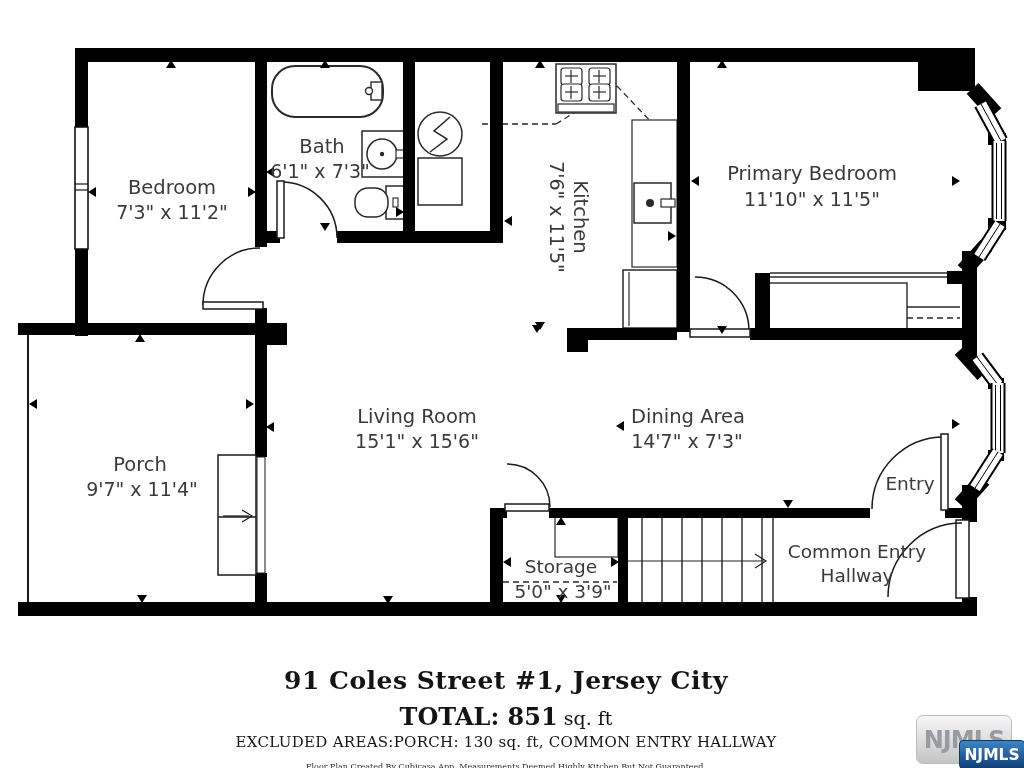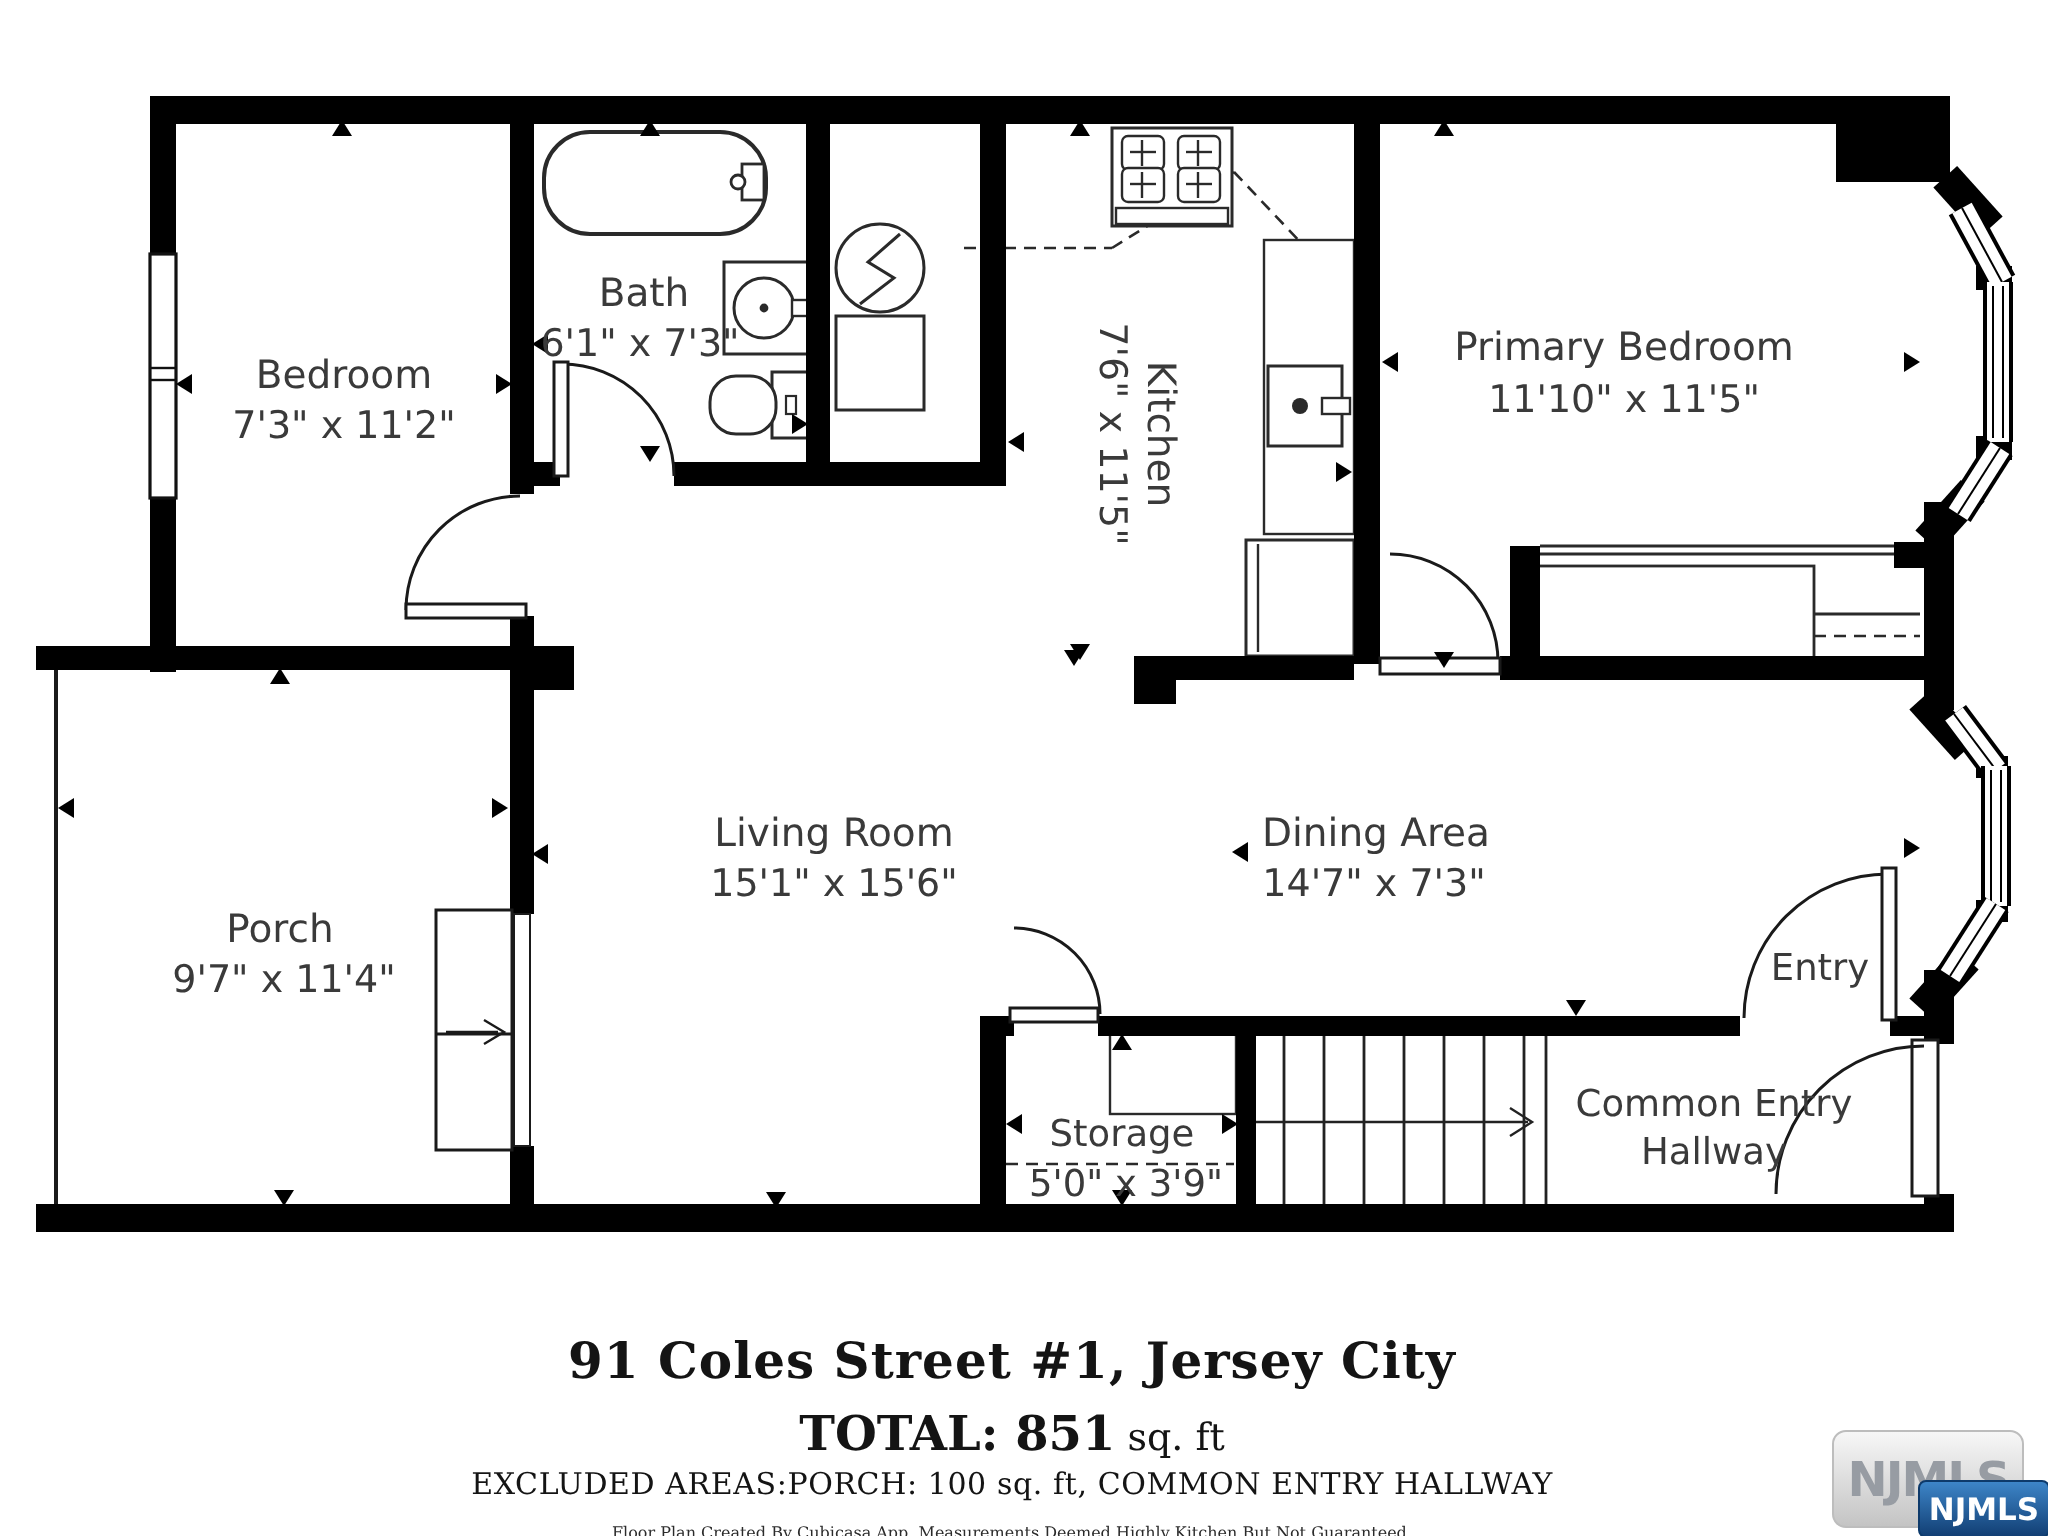--- a/index.html
+++ b/index.html
@@ -295,21 +295,21 @@
     <text class="room-dims small-label" x="563" y="598">5'0" x 3'9"</text>
 
     <text class="room-label small-label" x="857" y="558">Common Entry</text>
     <text class="room-label small-label" x="857" y="582">Hallway</text>
   </g>
 </svg>
 
   <div class="caption">
     <div class="title">91 Coles Street #1, Jersey City</div>
     <div class="total"><b>TOTAL: 851</b><span> sq. ft</span></div>
-    <div class="excluded">EXCLUDED AREAS:PORCH:  100 sq. ft, COMMON ENTRY HALLWAY</div>
+    <div class="excluded">EXCLUDED AREAS:PORCH:  130 sq. ft, COMMON ENTRY HALLWAY</div>
     <div class="disclaimer">Floor Plan Created By Cubicasa App. Measurements Deemed Highly Kitchen But Not Guaranteed.</div>
   </div>
 
   <div class="njmls">
     <span class="gray-text">NJMLS</span>
     <div class="njmls-badge">NJMLS</div>
   </div>
 </div>
 
 </body></html>

